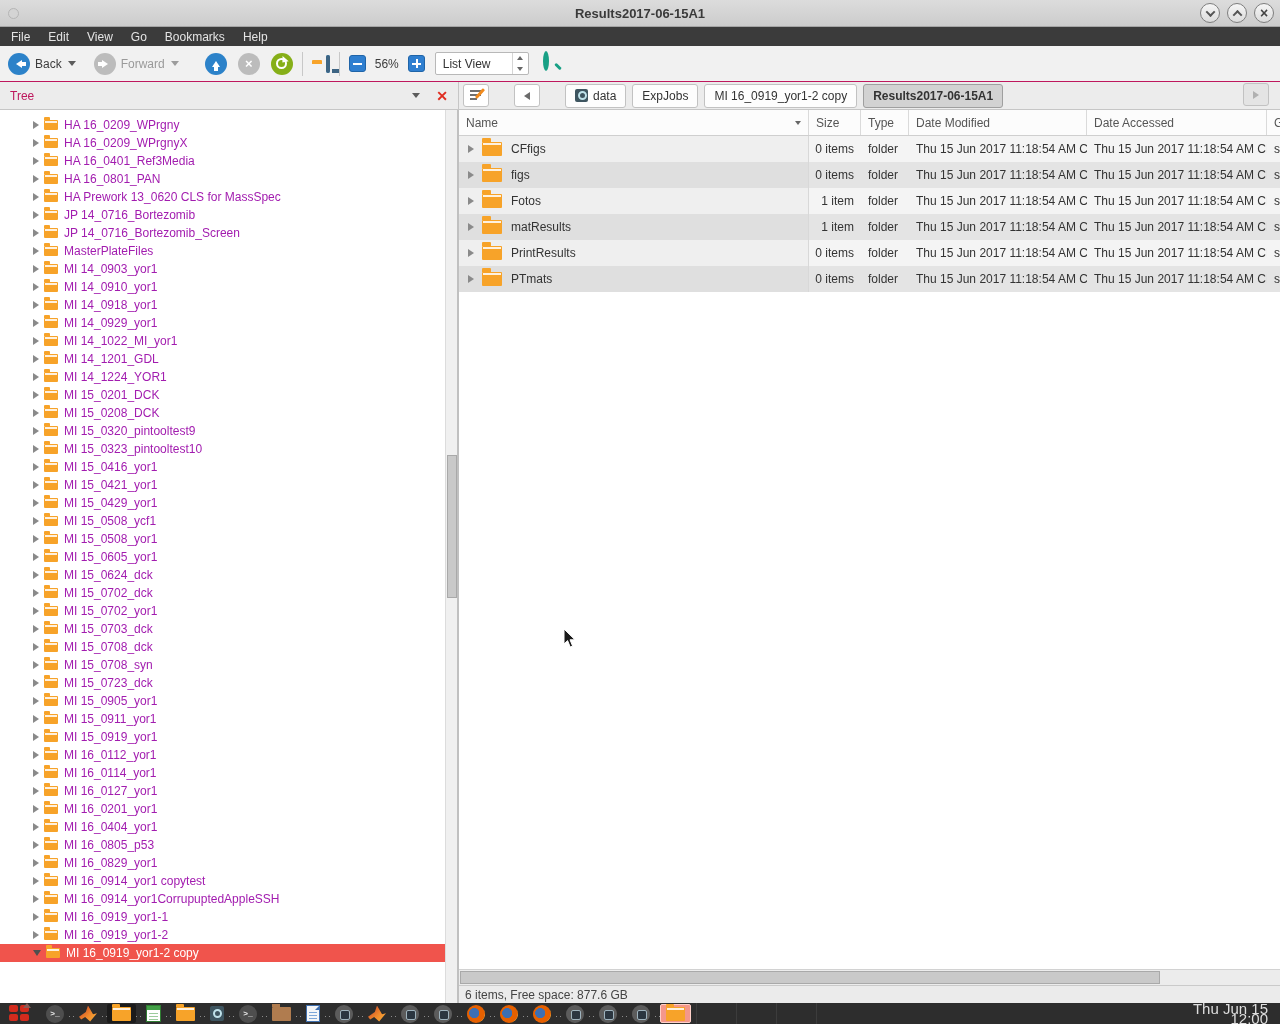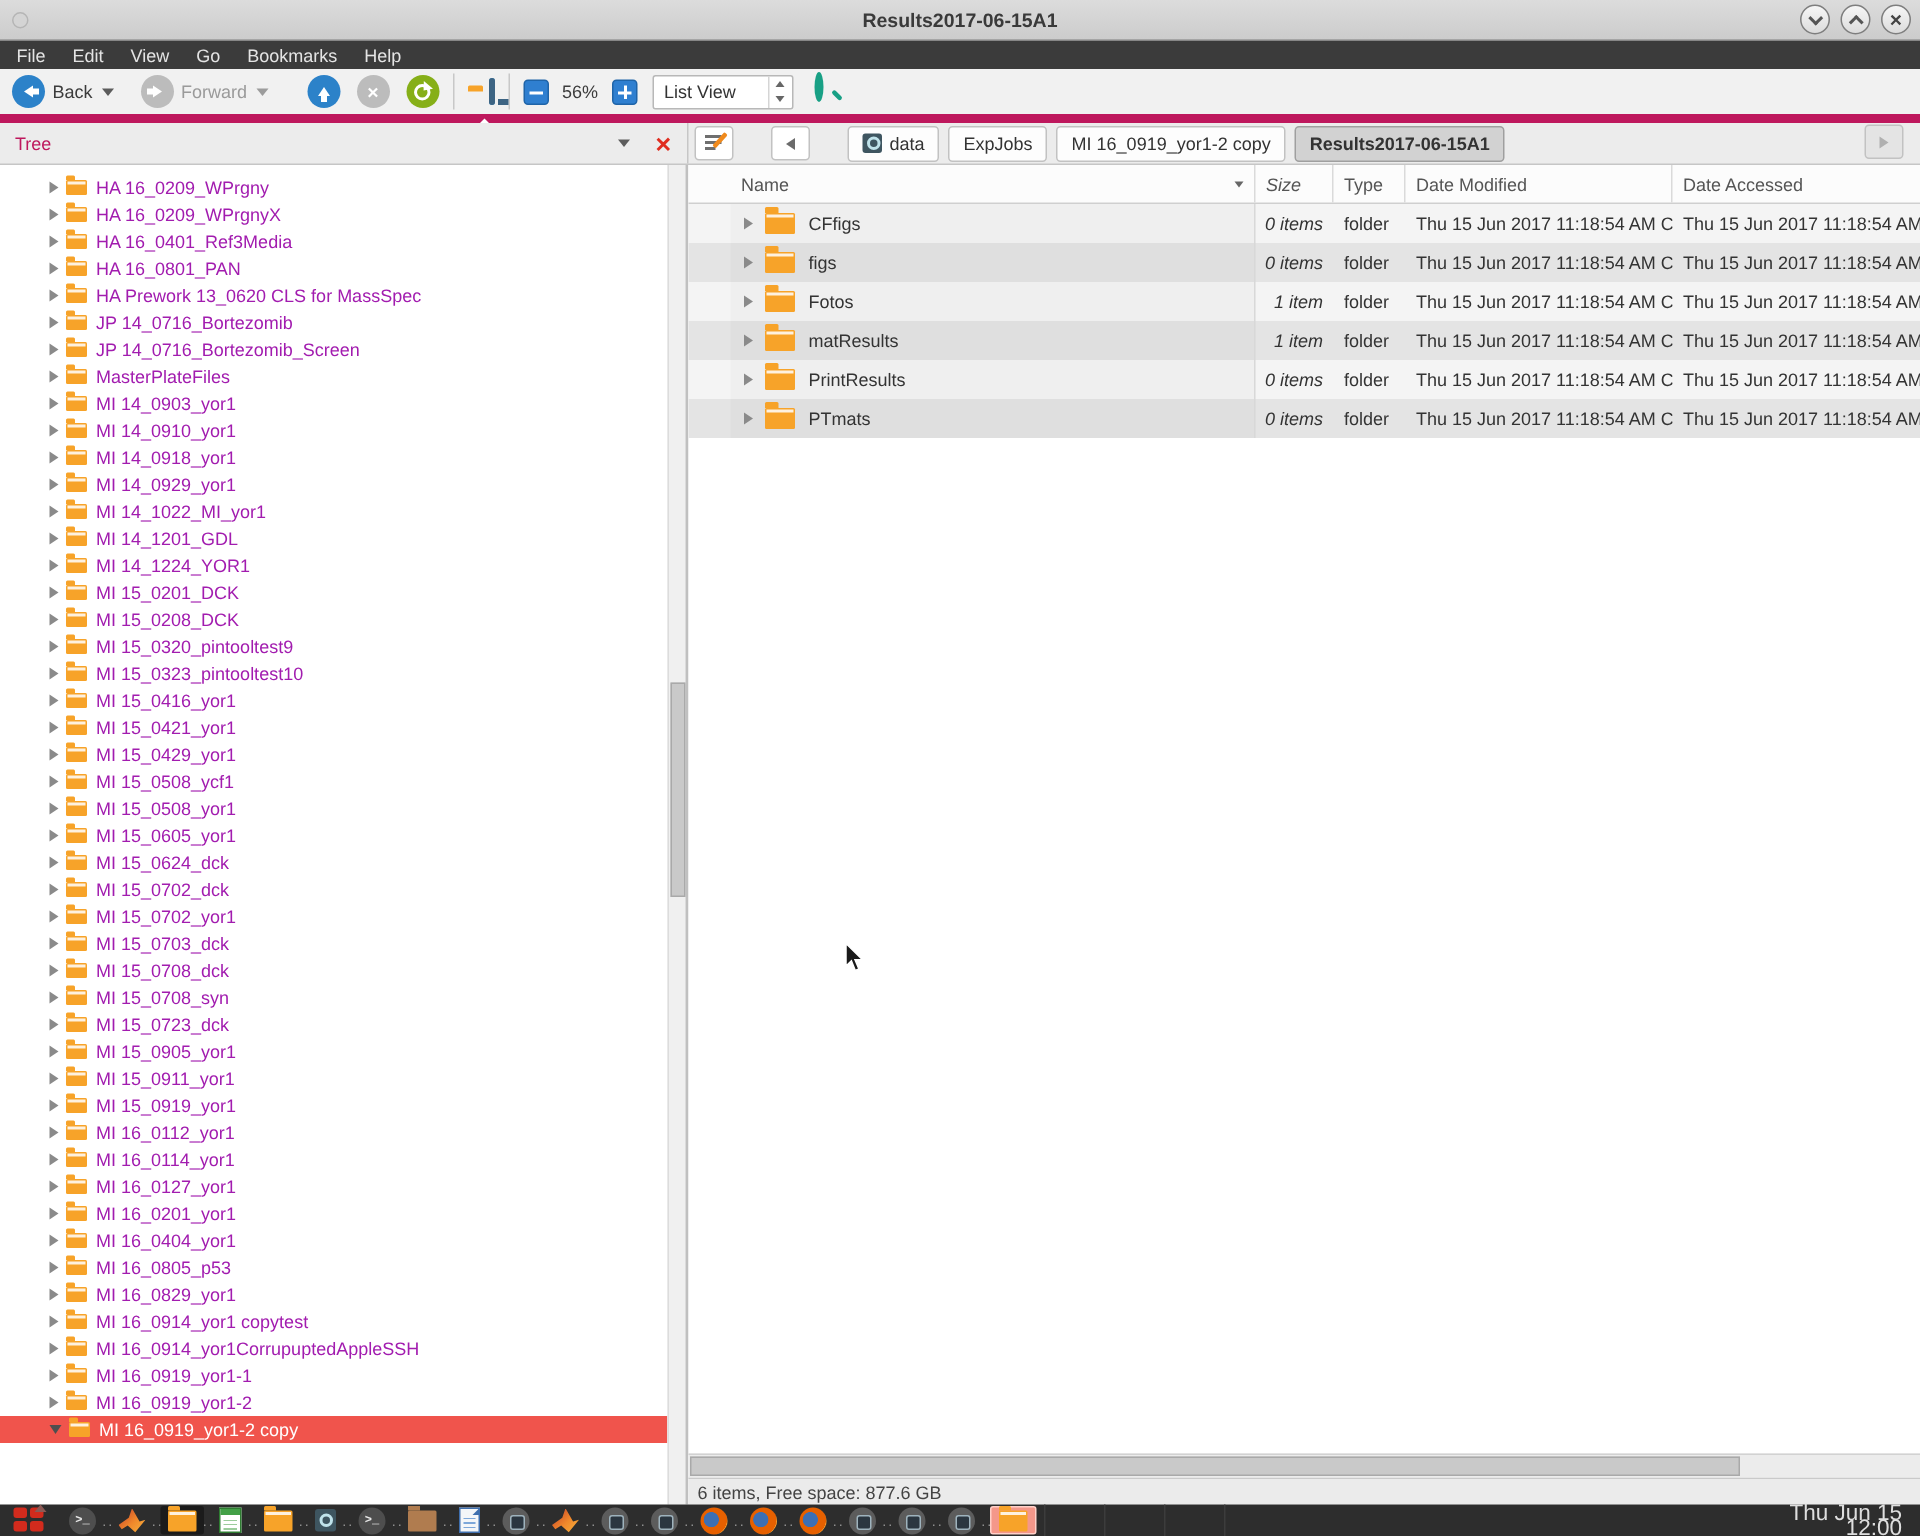--- a/index.html
+++ b/index.html
@@ -21,21 +21,21 @@
   .chev.up { transform:rotate(-135deg) translate(-1px,-1px); }
   .xglyph { font-size:14px; font-weight:bold; color:#444; line-height:1; margin-top:-1px; }
 
   
   #menubar { position:absolute; left:0; top:27px; width:1280px; height:19px; background:#3b3b3b;
     display:flex; align-items:center; padding-left:2px; }
   .mi { color:#e4e4e4; padding:0 9px; font-size:12px; }
 
   
   #toolbar { position:absolute; left:0; top:46px; width:1280px; height:36px; background:#f1f1f1;
-    border-bottom:6px solid #be185d; display:flex; align-items:center; padding-left:8px; }
+    border-bottom:1px solid #be185d; display:flex; align-items:center; padding-left:8px; }
   .circ { width:22px; height:22px; border-radius:50%; display:inline-flex; align-items:center;
     justify-content:center; flex:0 0 auto; }
   .c-blue { background:#2c82c9; }
   .c-gray { background:#bcbcbc; }
   .c-green { background:#86af18; }
   .tb-label { font-size:12px; color:#3c3c3c; margin:0 4px 0 5px; }
   .tb-label.dis { color:#9a9a9a; }
   .caret { width:0; height:0; border-left:4px solid transparent; border-right:4px solid transparent;
     border-top:5px solid #5c5c5c; margin:0 10px 0 2px; }
   .caret.dis { border-top-color:#9c9c9c; }
@@ -133,21 +133,21 @@
   #tree-thumb { position:absolute; left:1px; top:345px; width:10px; height:143px; background:#c9c9c9;
     border:1px solid #a9a9a9; }
   #splitter { position:absolute; left:457px; top:110px; width:2px; height:893px; background:#c0c0c0; }
 
   
   #filepanel { position:absolute; left:459px; top:110px; width:821px; height:893px; background:#fff;
     display:flex; flex-direction:column; }
   #cols { display:flex; height:26px; background:#fcfcfc; border-bottom:1px solid #cfcfcf; flex:0 0 auto; }
   .hcell { display:flex; align-items:center; padding:0 7px; border-right:1px solid #dadada;
     color:#555; font-size:12px; flex:0 0 auto; }
-  .c-name { width:350px;margin-left:28px; } .c-size { width:52px;font-style:italic; } .c-type { width:48px; }
+  .c-name { width:350px; } .c-size { width:52px; } .c-type { width:48px; }
   .c-mod { width:178px; } .c-acc { width:180px; } .c-grp { flex:1 1 auto; width:auto; }
   .hcell.c-name { justify-content:space-between; }
   #rows-area { flex:1 1 auto; overflow:hidden; }
   .frow { display:flex; height:26px; align-items:stretch; }
   .frow.odd { background:#f4f4f4; } .frow.even { background:#e4e4e4; }
   .cell { display:flex; align-items:center; padding:0 7px; font-size:12px; color:#333;
     white-space:nowrap; overflow:hidden; flex:0 0 auto; }
   .cell.c-name { border-right:1px solid #d8d8d8; background:rgba(0,0,0,.02); }
   .cell.c-size { justify-content:flex-end; }
   .cell .exp { margin:0 8px 0 2px; }

